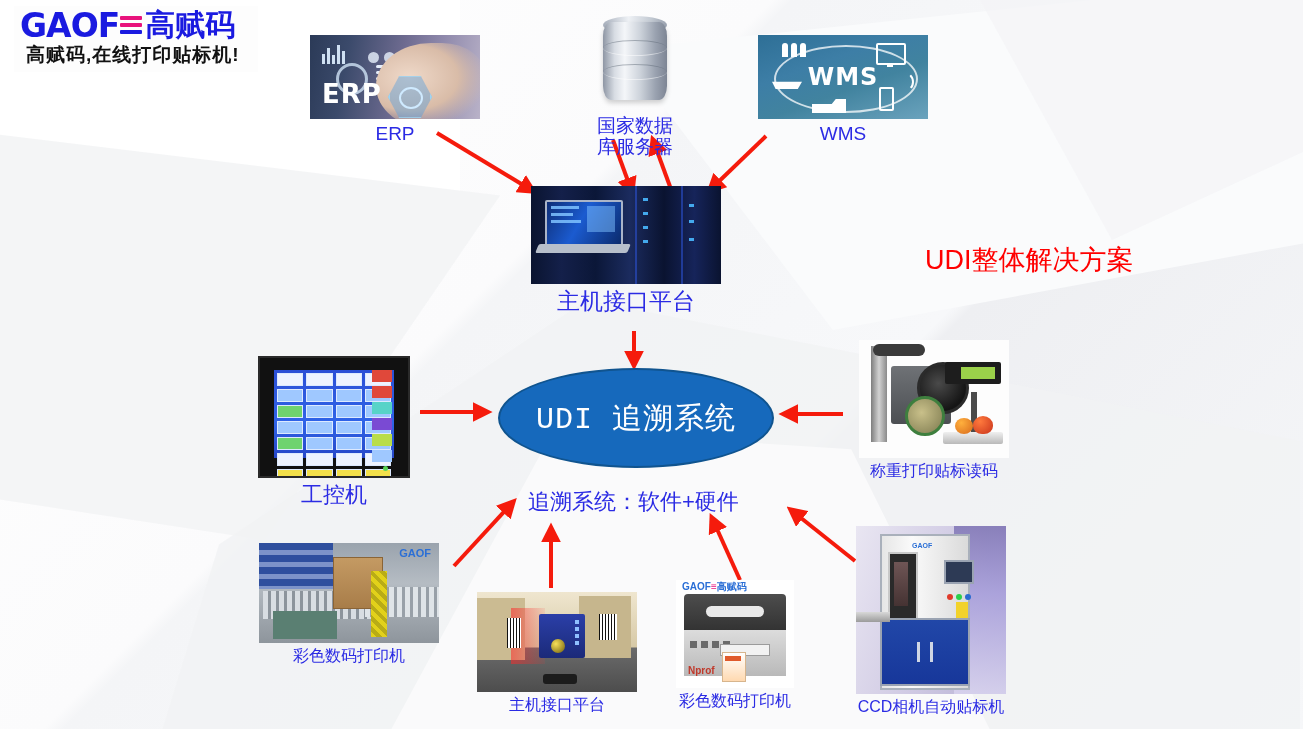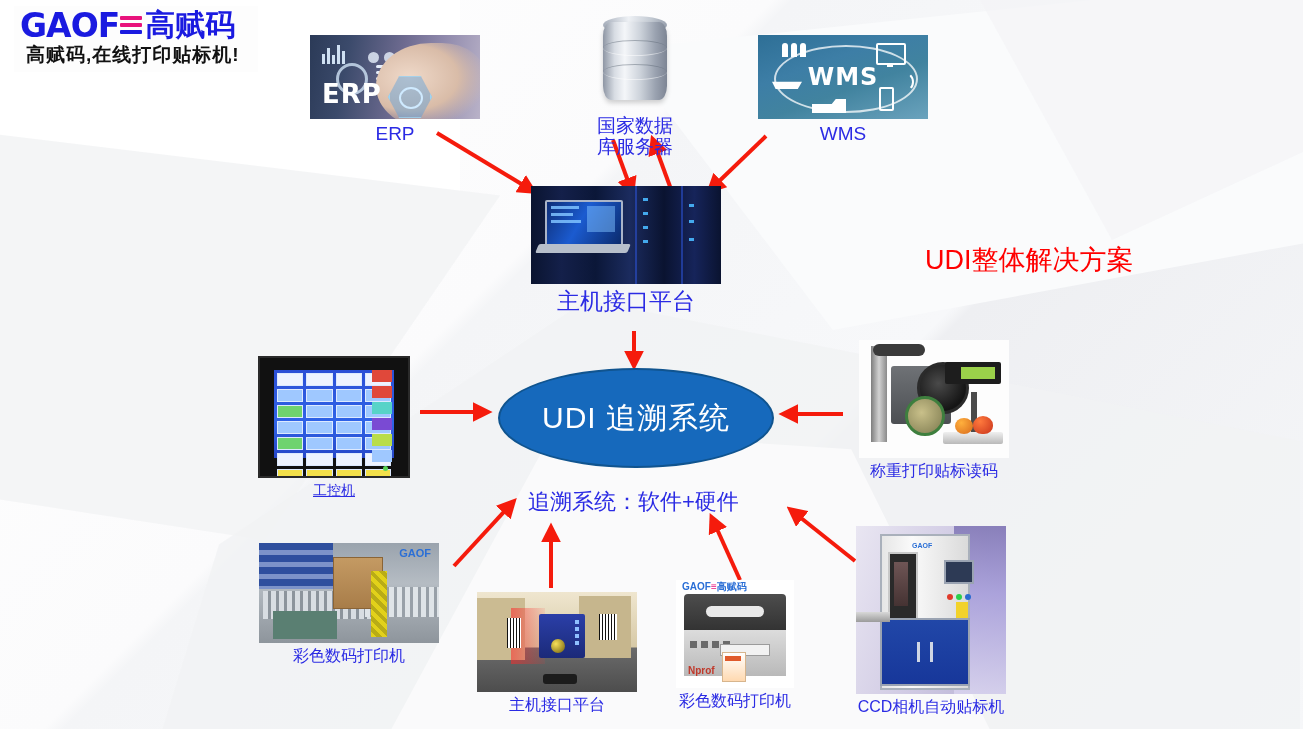--- a/index.html
+++ b/index.html
@@ -231,21 +231,21 @@
     background:linear-gradient(180deg,#d8d8d8,#9b9b9b);}
   .ccd .ylw{position:absolute;right:38px;top:76px;width:12px;height:16px;background:#f2d22a;}
   .ccd .brand{position:absolute;left:56px;top:16px;font-size:7px;color:#2b6fd6;font-weight:bold;}
   .ccd .bottles{position:absolute;right:0;top:0;width:52px;height:100%;
     background:linear-gradient(180deg,#7e74b4 0%,#a79edb 40%,#d9d4ef 100%);opacity:.85;}
 
   
   .ellipse{position:absolute;left:498px;top:368px;width:272px;height:96px;border-radius:50%;
     background:#1669bc;border:2px solid #10548f;
     display:flex;align-items:center;justify-content:center;}
-  .ellipse span{color:#fff;font-size:30px;letter-spacing:1px;}
+  .ellipse span{color:#fff;font-size:30px;letter-spacing:1px;font-family:Liberation Mono, monospace;}
 
   .big-title{position:absolute;left:925px;top:210px;color:#ff0000;font-size:27px;font-weight:normal;margin-top:32px;}
   .sub-title{position:absolute;left:528px;top:487px;color:#2b2be4;font-size:22px;}
 
   svg.arrows{position:absolute;left:0;top:0;width:1303px;height:729px;pointer-events:none;}
 </style>
 </head>
 <body>
 
 <div id="stage">
@@ -426,21 +426,21 @@
       <div class="side">
         <u style="background:#e0483a"></u>
           <u style="background:#e0483a"></u>
           <u style="background:#57d3c8"></u>
         <u style="background:#7a4ad3"></u>
           <u style="background:#b9dd4a"></u>
           <u style="background:#9fc8ff"></u>
       </div>
       <div class="dot"></div>
     </div>
-    <div class="cap" style="font-size:14px;text-decoration:underline;">工控机</div>
+    <div class="cap" style="font-size:22px;">工控机</div>
   </div>
 
   <div class="node" style="left:856px;top:340px;width:156px;">
     <div class="thumb wgh">
       <div class="col"></div>
         <div class="arm"></div>
       <div class="body"></div>
         <div class="reel"></div>
         <div class="reel2"></div>
       <div class="disp">

